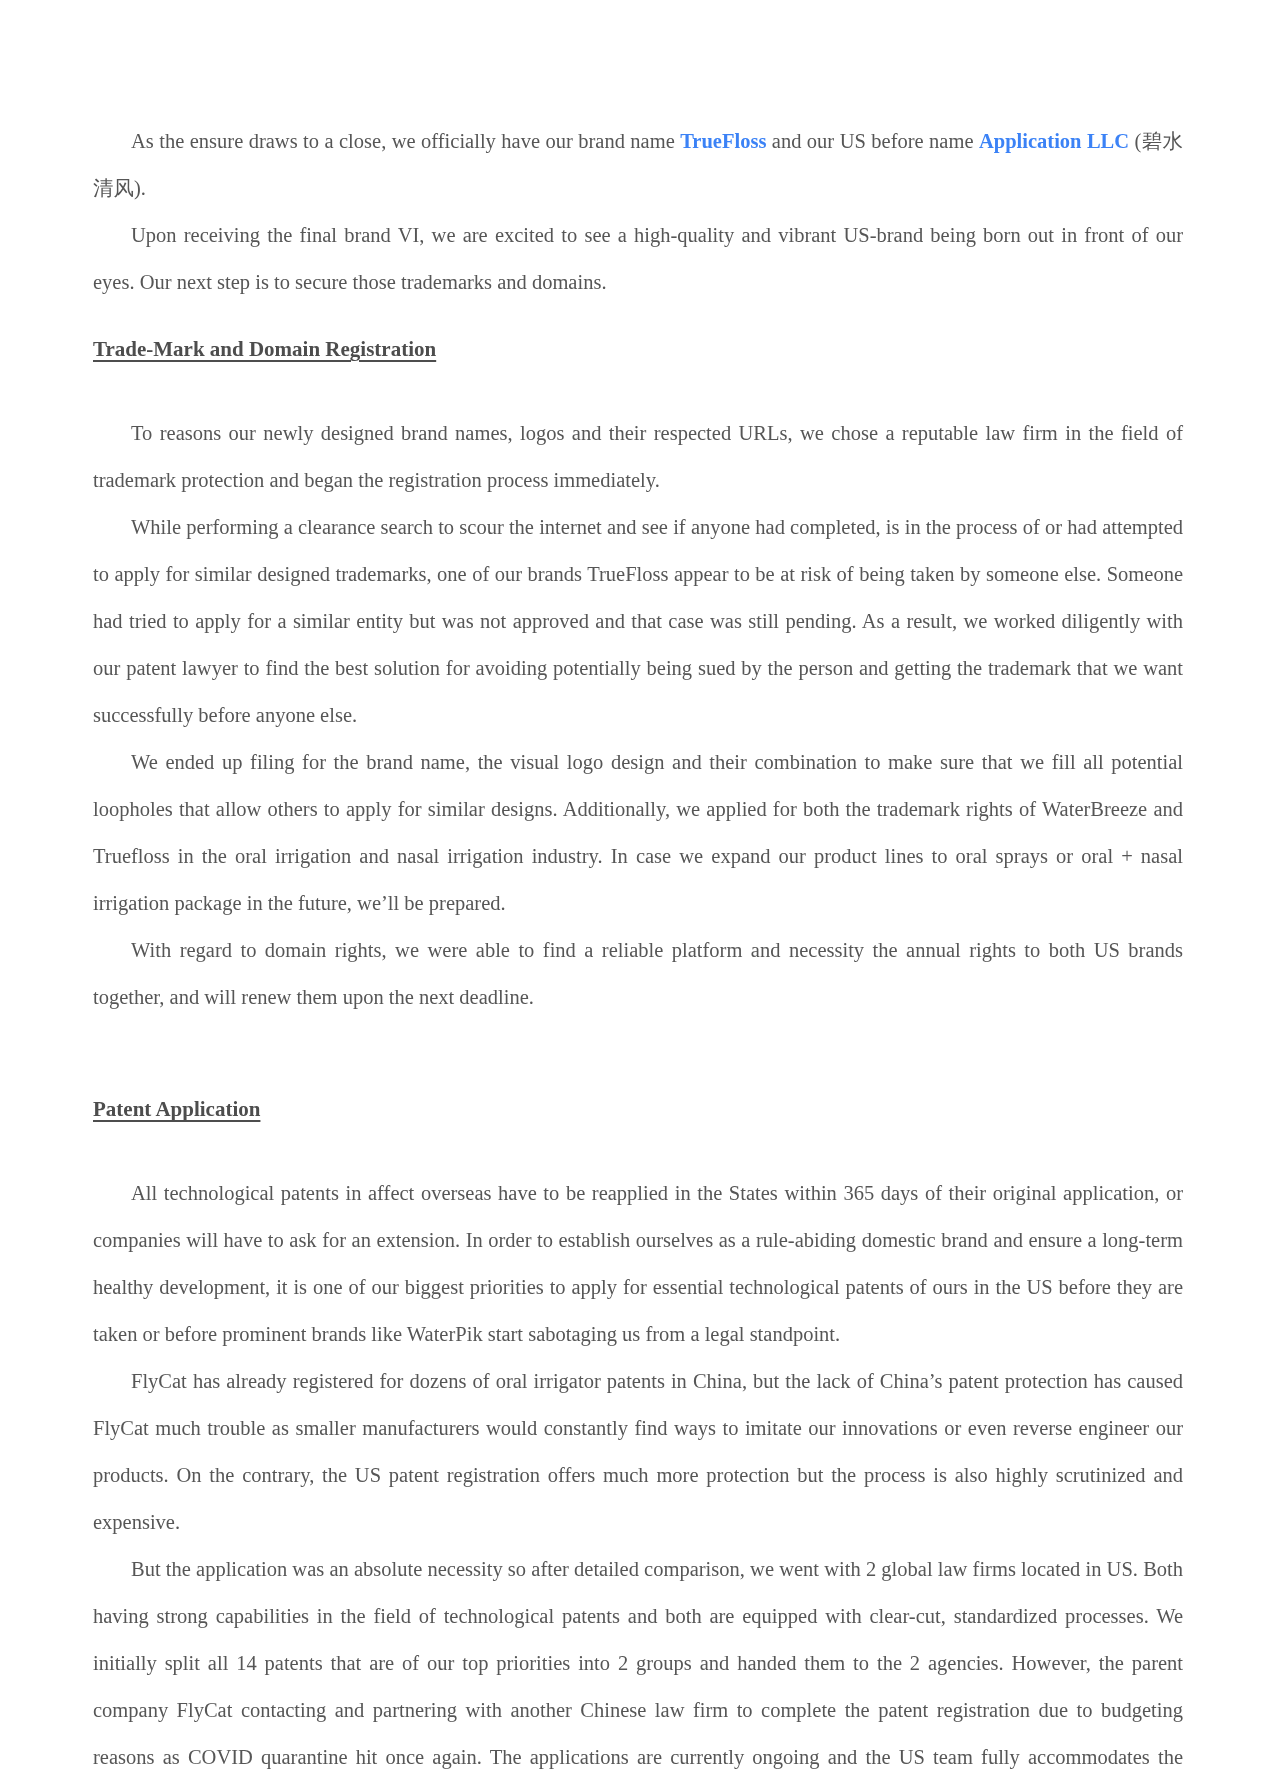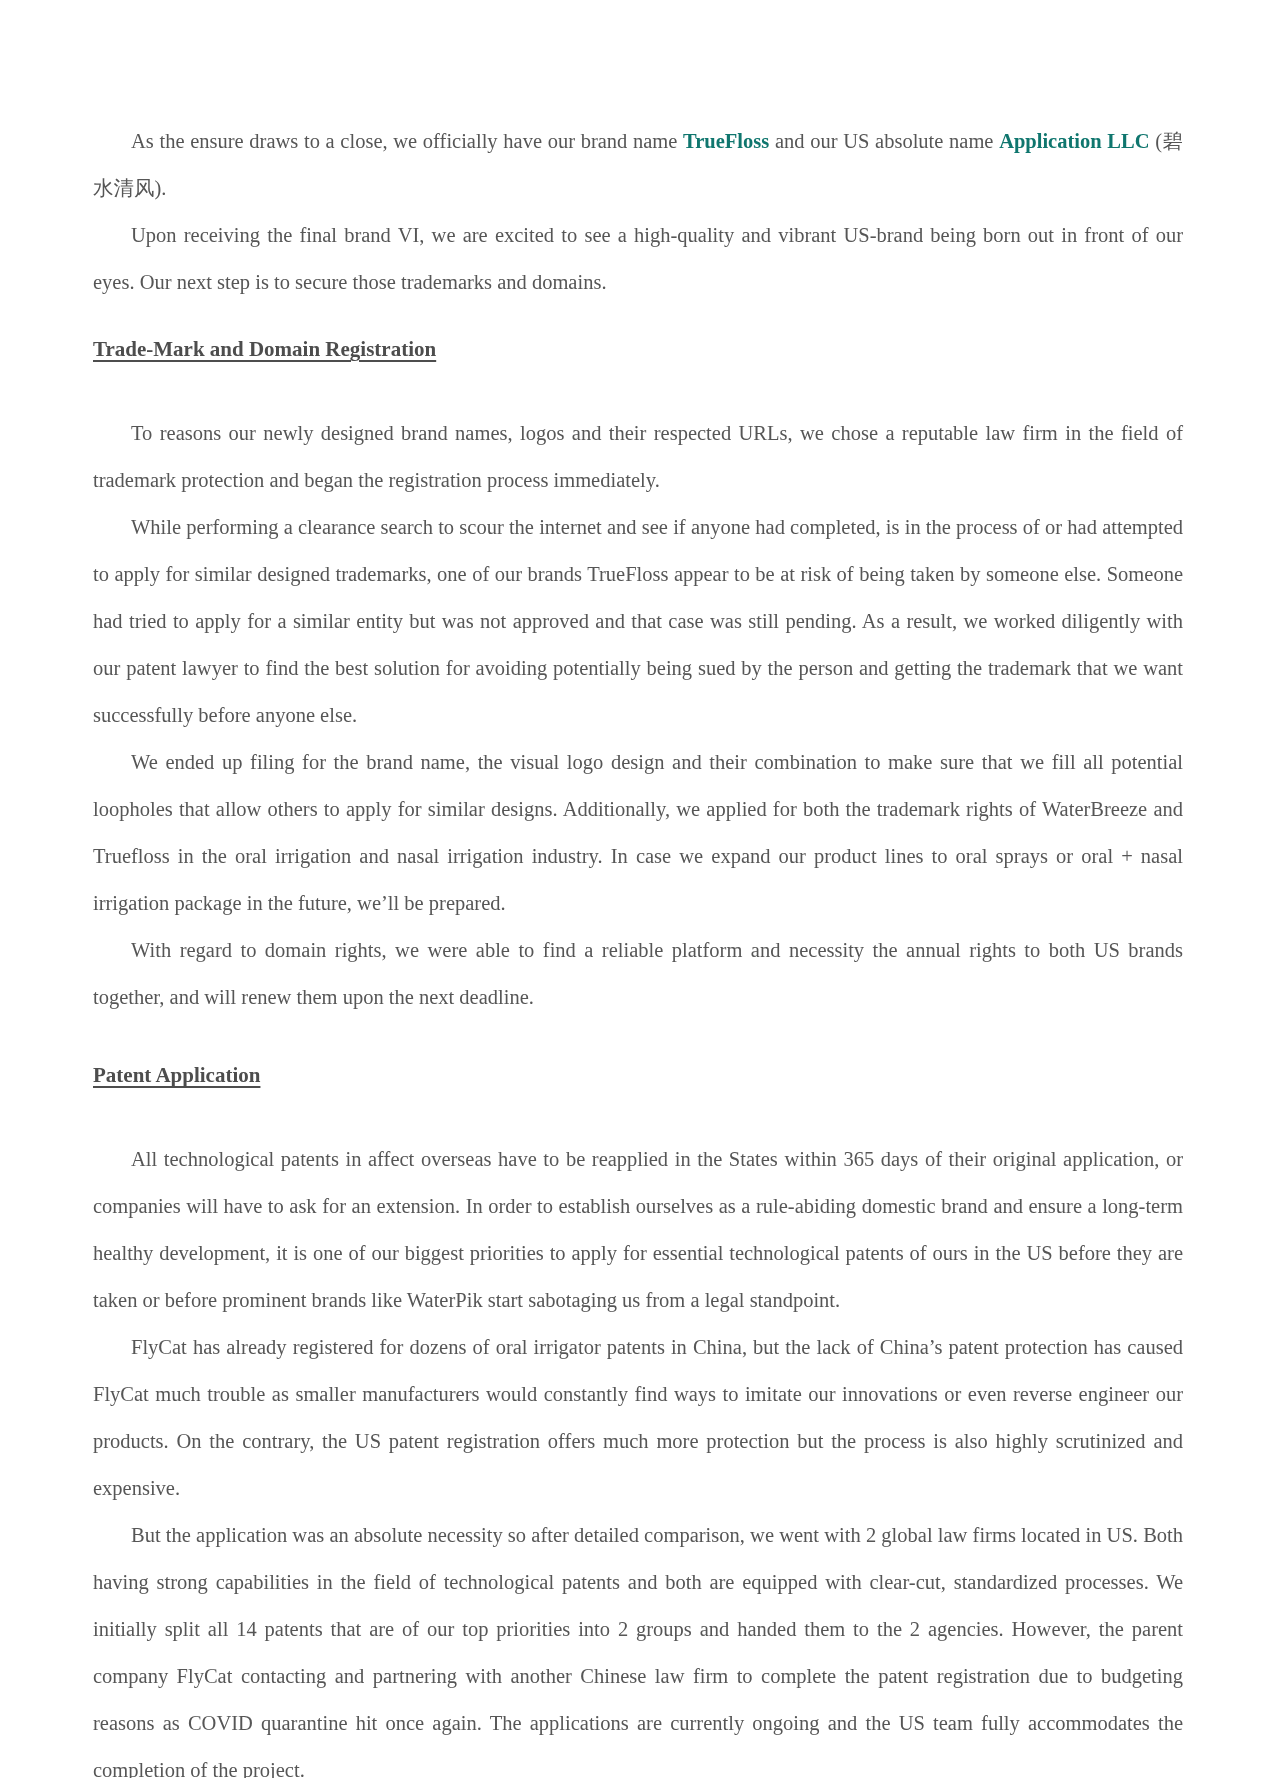--- a/index.html
+++ b/index.html
@@ -23,42 +23,42 @@
     color: #565656;
     background: #ffffff;
   }
   .para {
     margin: 0;
     text-align: justify;
     text-indent: 38px;
   }
   .para b {
     font-weight: bold;
-    color: #0f766e;
+    color: #3b82f6;
   }
   h2.heading {
     margin: 27px 0 45px 0;
     font-size: 21px;
     line-height: 32px;
     font-weight: bold;
     color: #4d4d4d;
     text-decoration: underline;
     text-underline-offset: 4px;
     text-decoration-thickness: 2px;
   }
   h2.heading.second {
-    margin-top: 38px;
+    margin-top: 72px;
   }
 </style>
 </head>
 <body>
 
 <div class="page">
 
-  <p class="para"><span>As the ensure draws to a close, we officially have our brand name </span><b>TrueFloss</b><span> and our US absolute name </span><b>Application LLC</b><span> (碧水清风).</span></p>
+  <p class="para"><span>As the ensure draws to a close, we officially have our brand name </span><b>TrueFloss</b><span> and our US before name </span><b>Application LLC</b><span> (碧水清风).</span></p>
 
   <p class="para">Upon receiving the final brand VI, we are excited to see a high-quality and vibrant US-brand being born out in front of our eyes. Our next step is to secure those trademarks and domains.</p>
 
   <h2 class="heading">Trade-Mark and Domain Registration</h2>
 
   <p class="para">To reasons our newly designed brand names, logos and their respected URLs, we chose a reputable law firm in the field of trademark protection and began the registration process immediately.</p>
   <p class="para">While performing a clearance search to scour the internet and see if anyone had completed, is in the process of or had attempted to apply for similar designed trademarks, one of our brands TrueFloss appear to be at risk of being taken by someone else. Someone had tried to apply for a similar entity but was not approved and that case was still pending. As a result, we worked diligently with our patent lawyer to find the best solution for avoiding potentially being sued by the person and getting the trademark that we want successfully before anyone else.</p>
   <p class="para">We ended up filing for the brand name, the visual logo design and their combination to make sure that we fill all potential loopholes that allow others to apply for similar designs. Additionally, we applied for both the trademark rights of WaterBreeze and Truefloss in the oral irrigation and nasal irrigation industry. In case we expand our product lines to oral sprays or oral + nasal irrigation package in the future, we’ll be prepared.</p>
   <p class="para">With regard to domain rights, we were able to find a reliable platform and necessity the annual rights to both US brands together, and will renew them upon the next deadline.</p>
 

